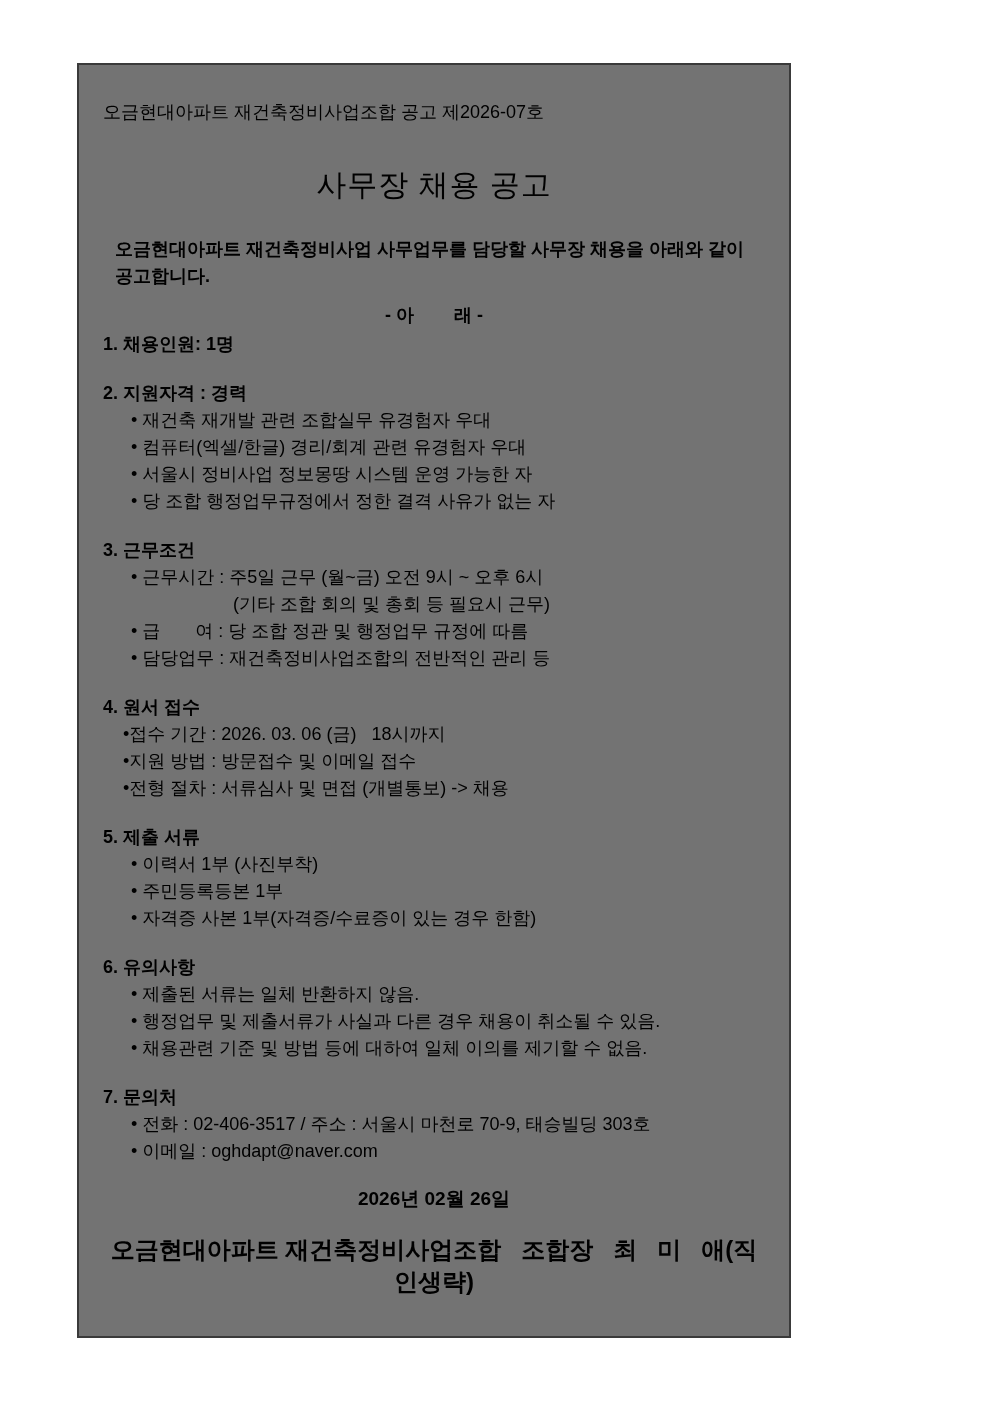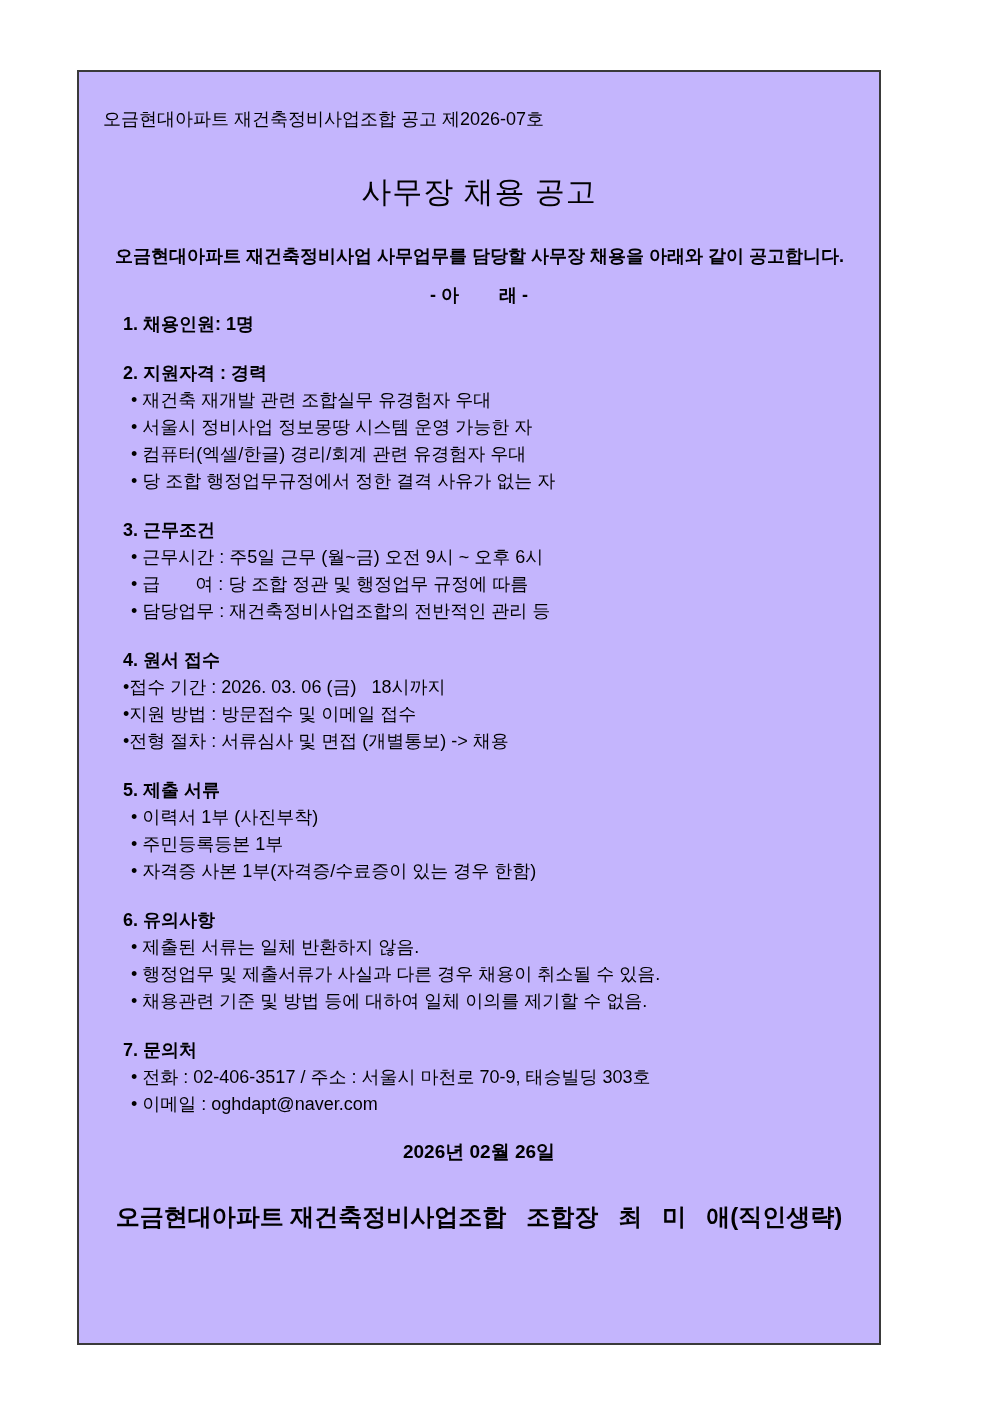--- a/index.html
+++ b/index.html
@@ -10,26 +10,26 @@
   body {
     width: 992px;
     height: 1403px;
     position: relative;
     font-family: "Liberation Sans", "DejaVu Sans", sans-serif;
     color: #000000;
   }
   .sheet {
     position: absolute;
     left: 77px;
-    top: 70px;
-    width: 804px;
+    top: 63px;
+    width: 714px;
     height: 1275px;
     border: 2px solid #3a3a3a;
     box-sizing: border-box;
-    background: #c4b5fd;
+    background: #737373;
   }
   .content {
     padding: 34px 24px 0 24px;
   }
   .line {
     white-space: pre-wrap;
     font-size: 18px;
     line-height: 27px;
   }
   .doc-header {
@@ -49,42 +49,41 @@
     margin-left: 12px;
   }
   .divider {
     margin-top: 12px;
     text-align: center;
     font-weight: bold;
   }
   .section-heading {
     font-weight: bold;
     margin-top: 22px;
-    margin-left: 20px;
   }
   .section-heading.first {
     margin-top: 2px;
   }
   .item {
     padding-left: 28px;
   }
   .item.tight {
     padding-left: 20px;
   }
   .item.cont {
     padding-left: 130px;
   }
   .date-line {
     margin-top: 20px;
     text-align: center;
     font-weight: bold;
     font-size: 19px;
   }
   .signature-line {
-    margin-top: 36px;
+    margin-top: 22px;
     text-align: center;
     font-weight: bold;
     font-size: 24px;
     line-height: 32px;
     white-space: pre-wrap;
   }
 </style>
 </head>
 <body>
 
@@ -99,28 +98,29 @@
 
     <div class="line divider">- 아        래 -</div>
 
     <div>
       <div class="line section-heading first">1. 채용인원: 1명</div>
     </div>
 
     <div>
       <div class="line section-heading">2. 지원자격 : 경력</div>
       <div class="line item">• 재건축 재개발 관련 조합실무 유경험자 우대</div>
+      <div class="line item">• 컴퓨터(엑셀/한글) 경리/회계 관련 유경험자 우대</div>
       <div class="line item">• 서울시 정비사업 정보몽땅 시스템 운영 가능한 자</div>
-      <div class="line item">• 컴퓨터(엑셀/한글) 경리/회계 관련 유경험자 우대</div>
       <div class="line item">• 당 조합 행정업무규정에서 정한 결격 사유가 없는 자</div>
     </div>
 
     <div>
       <div class="line section-heading">3. 근무조건</div>
       <div class="line item">• 근무시간 : 주5일 근무 (월~금) 오전 9시 ~ 오후 6시</div>
+      <div class="line item cont">(기타 조합 회의 및 총회 등 필요시 근무)</div>
       <div class="line item">• 급       여 : 당 조합 정관 및 행정업무 규정에 따름</div>
       <div class="line item">• 담당업무 : 재건축정비사업조합의 전반적인 관리 등</div>
     </div>
 
     <div>
       <div class="line section-heading">4. 원서 접수</div>
       <div class="line item tight">•접수 기간 : 2026. 03. 06 (금)   18시까지</div>
       <div class="line item tight">•지원 방법 : 방문접수 및 이메일 접수</div>
       <div class="line item tight">•전형 절차 : 서류심사 및 면접 (개별통보) -&gt; 채용</div>
     </div>

